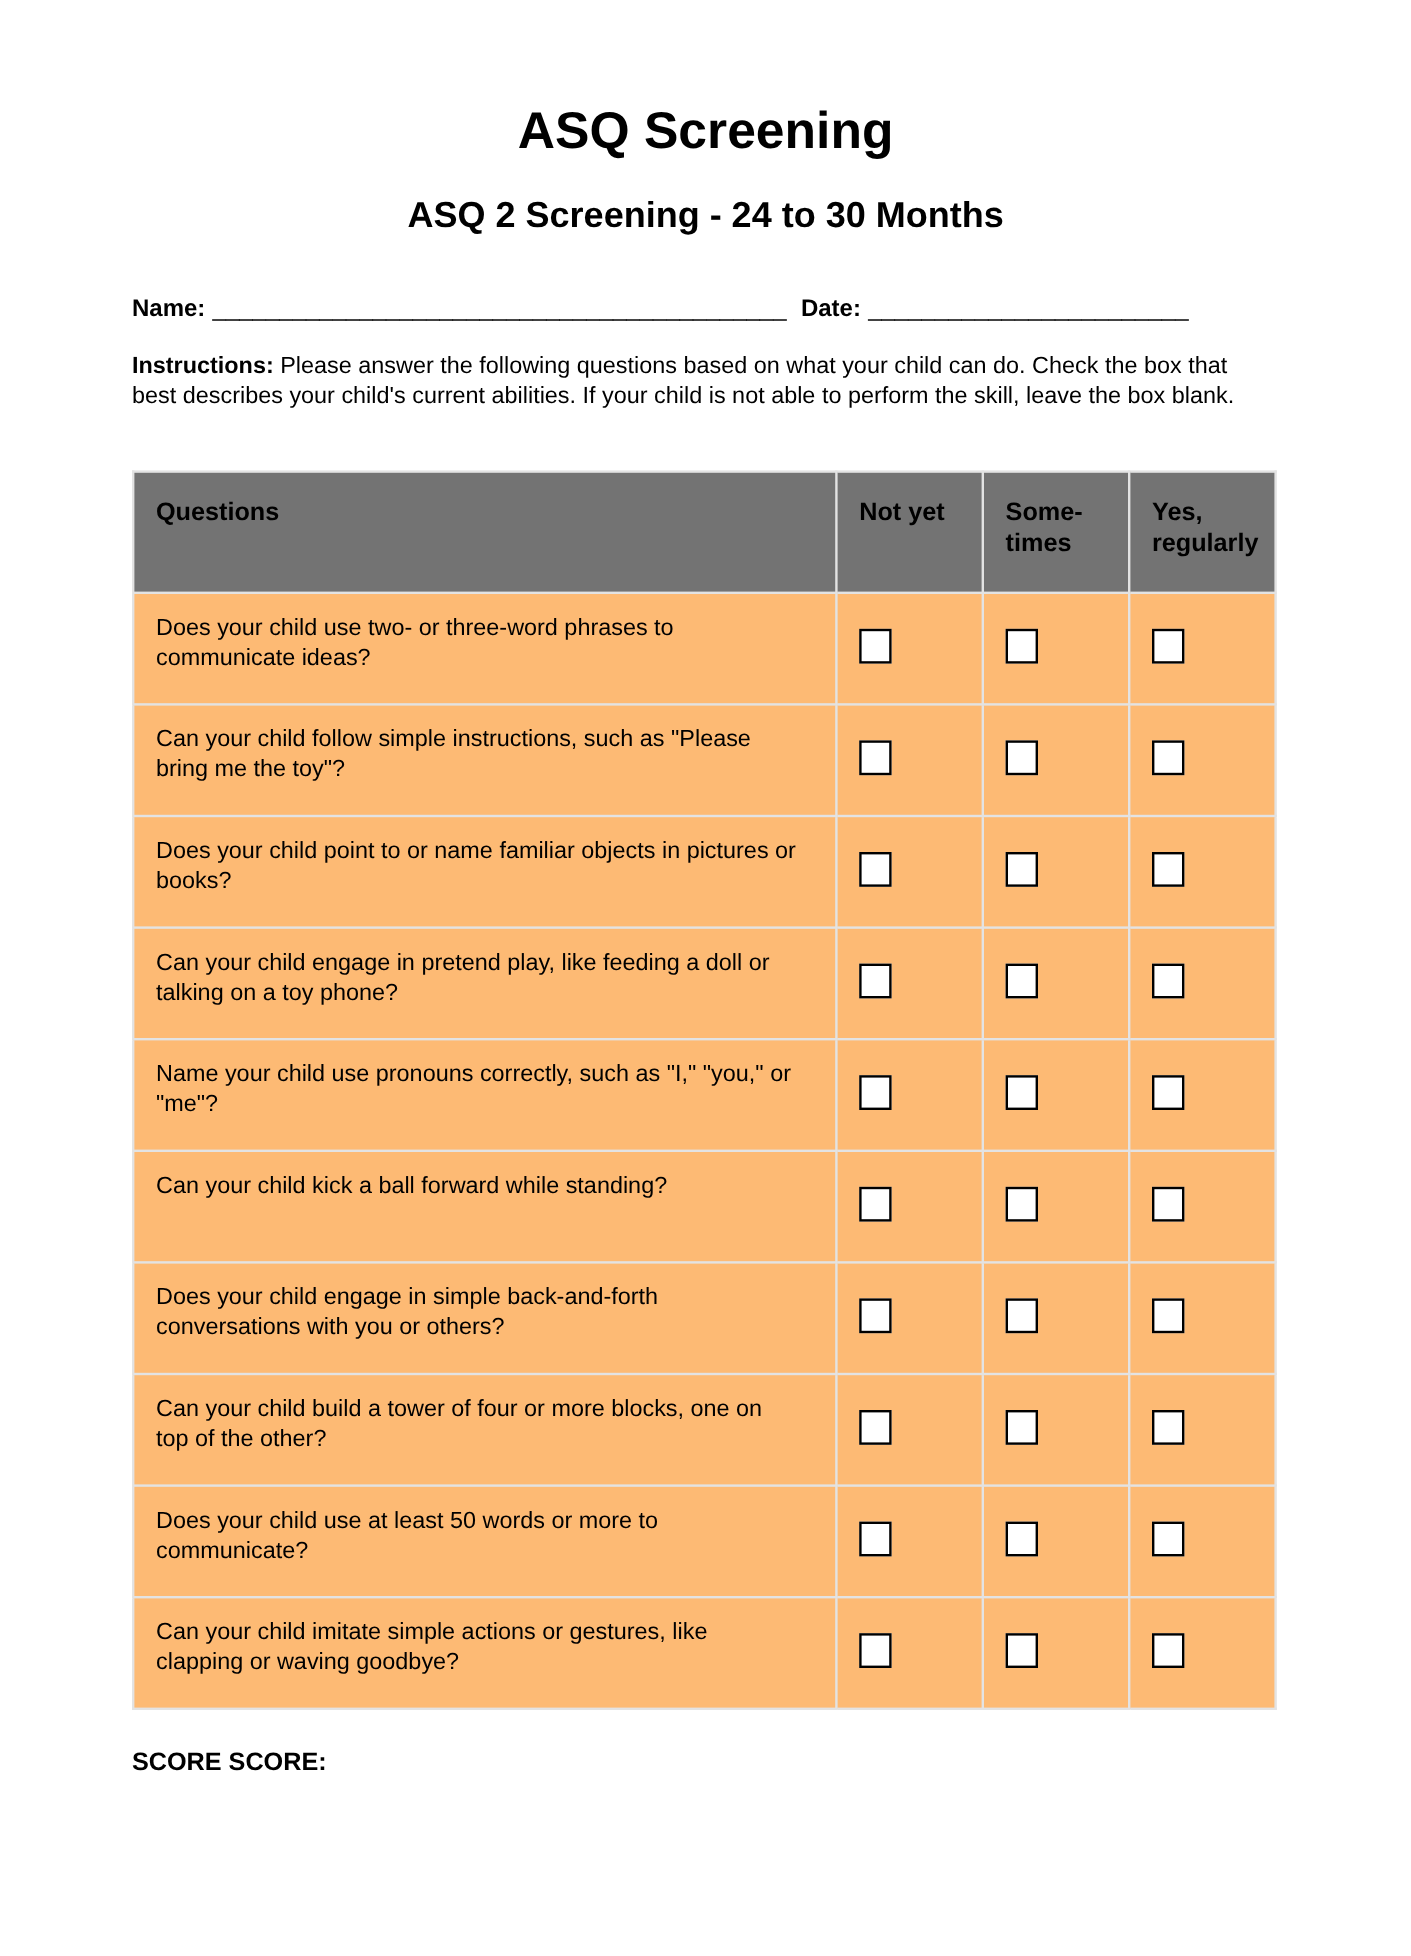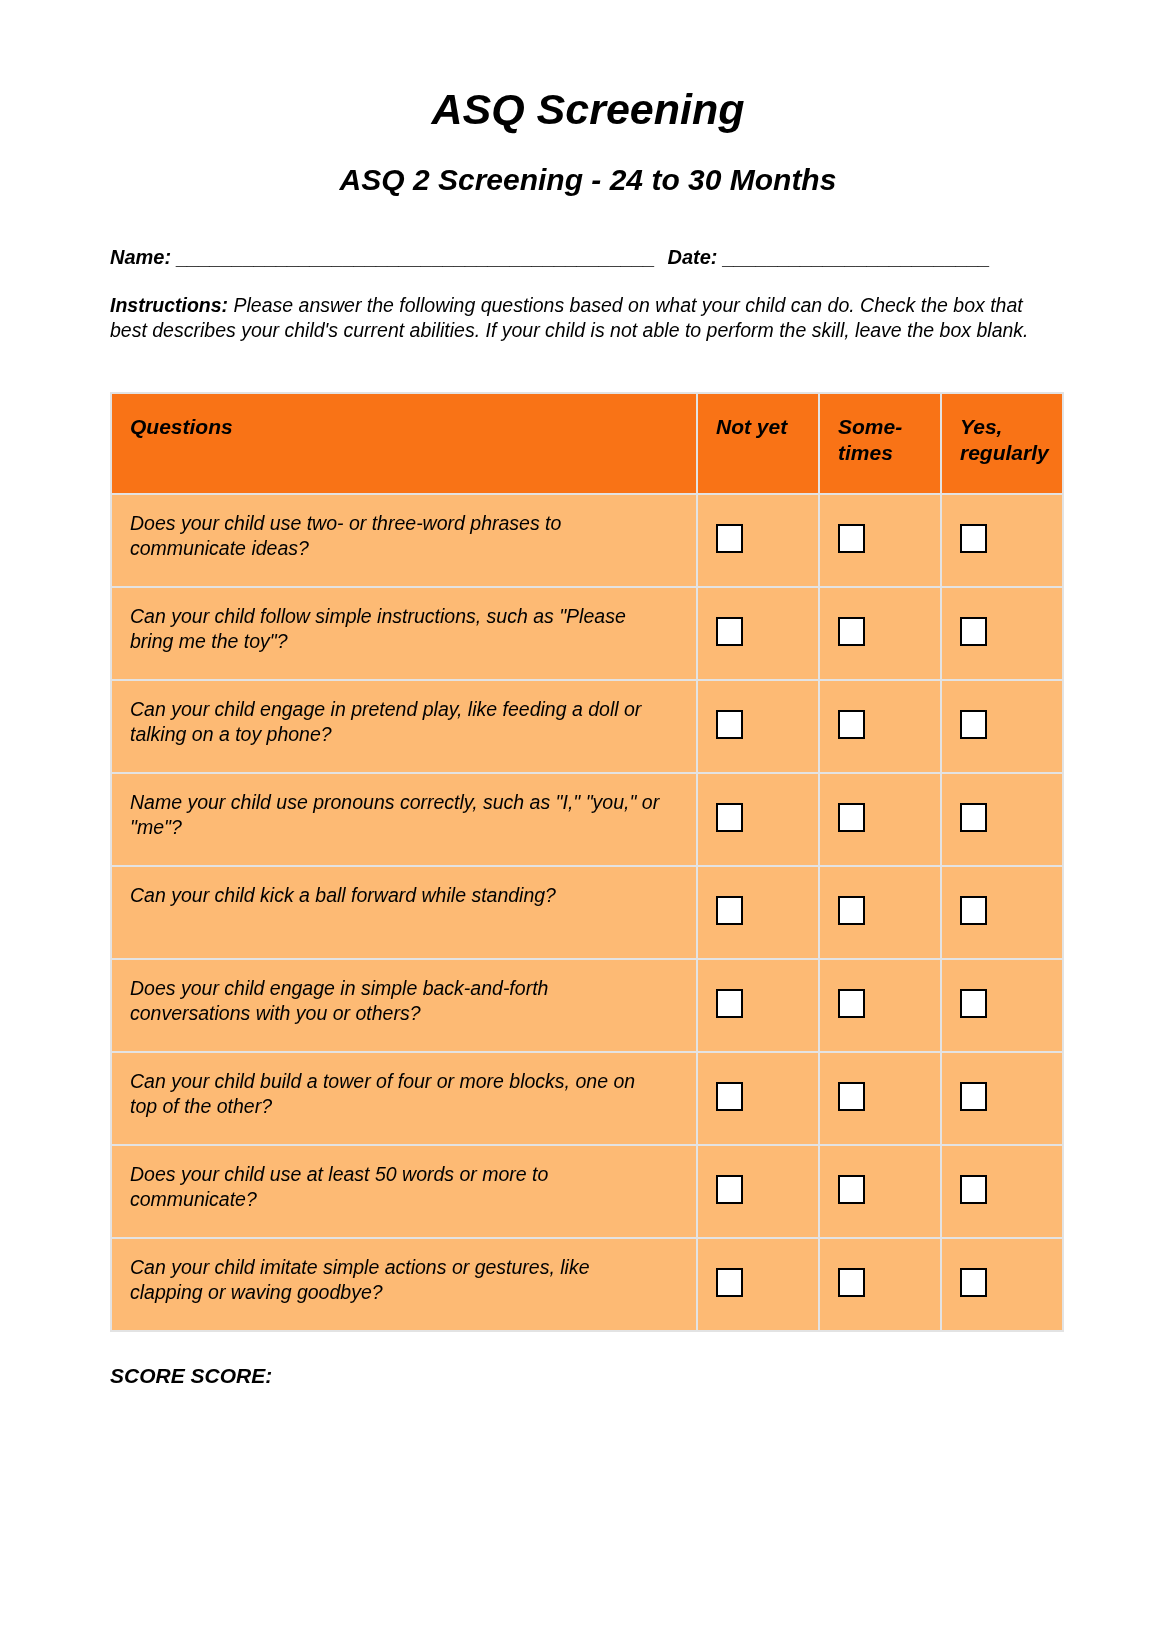--- a/index.html
+++ b/index.html
@@ -5,21 +5,21 @@
   * { box-sizing: border-box; }
   html, body { margin: 0; padding: 0; }
   body {
     width: 1176px;
     height: 1630px;
     background: #ffffff;
     color: #000000;
     font-family: "Liberation Sans", sans-serif;
     overflow: hidden;
   }
-  .content { padding: 0 110px; font-style: italic; }
+  .content { padding: 0 110px; }
 
   .doc-title {
     margin: 86px 0 0 0;
     text-align: center;
     font-size: 43px;
     font-weight: bold;
     line-height: 1.1;
   }
   .doc-subtitle {
     margin: 30px 0 0 0;
@@ -53,21 +53,21 @@
     margin-top: 50px;
     width: 952px;
     border-collapse: collapse;
     table-layout: fixed;
   }
   table.screening th,
   table.screening td {
     border: 2px solid #e3e3e3;
   }
   table.screening thead th {
-    background: #f97316;
+    background: #737373;
     font-size: 21px;
     font-weight: bold;
     text-align: left;
     vertical-align: top;
     padding: 20px 16px 0 18px;
     height: 101px;
     white-space: pre-line;
     line-height: 26px;
   }
   table.screening tbody td {
@@ -139,20 +139,26 @@
           <td class="cb-cell"><span class="cb"></span></td>
           <td class="cb-cell"><span class="cb"></span></td>
         </tr>
         <tr>
           <td class="q-cell">Can your child follow simple instructions, such as "Please bring me the toy"?</td>
           <td class="cb-cell"><span class="cb"></span></td>
           <td class="cb-cell"><span class="cb"></span></td>
           <td class="cb-cell"><span class="cb"></span></td>
         </tr>
         <tr>
+          <td class="q-cell">Does your child point to or name familiar objects in pictures or books?</td>
+          <td class="cb-cell"><span class="cb"></span></td>
+          <td class="cb-cell"><span class="cb"></span></td>
+          <td class="cb-cell"><span class="cb"></span></td>
+        </tr>
+        <tr>
           <td class="q-cell">Can your child engage in pretend play, like feeding a doll or talking on a toy phone?</td>
           <td class="cb-cell"><span class="cb"></span></td>
           <td class="cb-cell"><span class="cb"></span></td>
           <td class="cb-cell"><span class="cb"></span></td>
         </tr>
         <tr>
           <td class="q-cell">Name your child use pronouns correctly, such as "I," "you," or "me"?</td>
           <td class="cb-cell"><span class="cb"></span></td>
           <td class="cb-cell"><span class="cb"></span></td>
           <td class="cb-cell"><span class="cb"></span></td>

